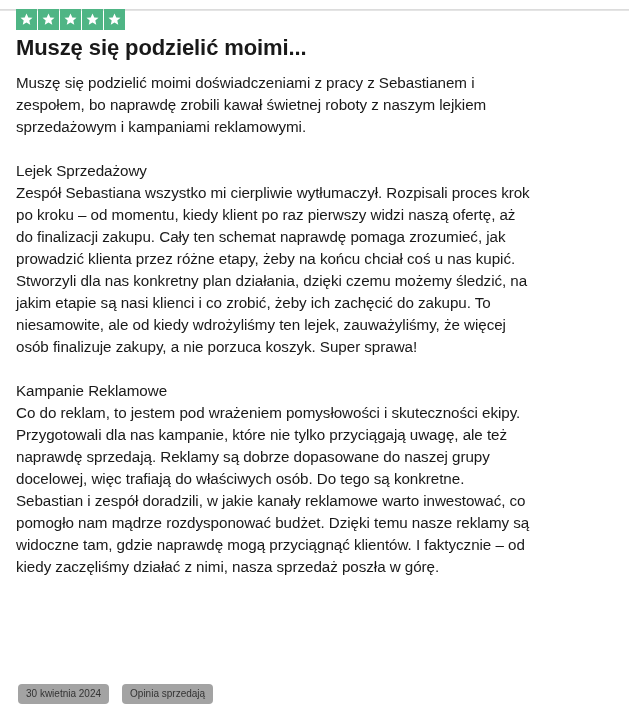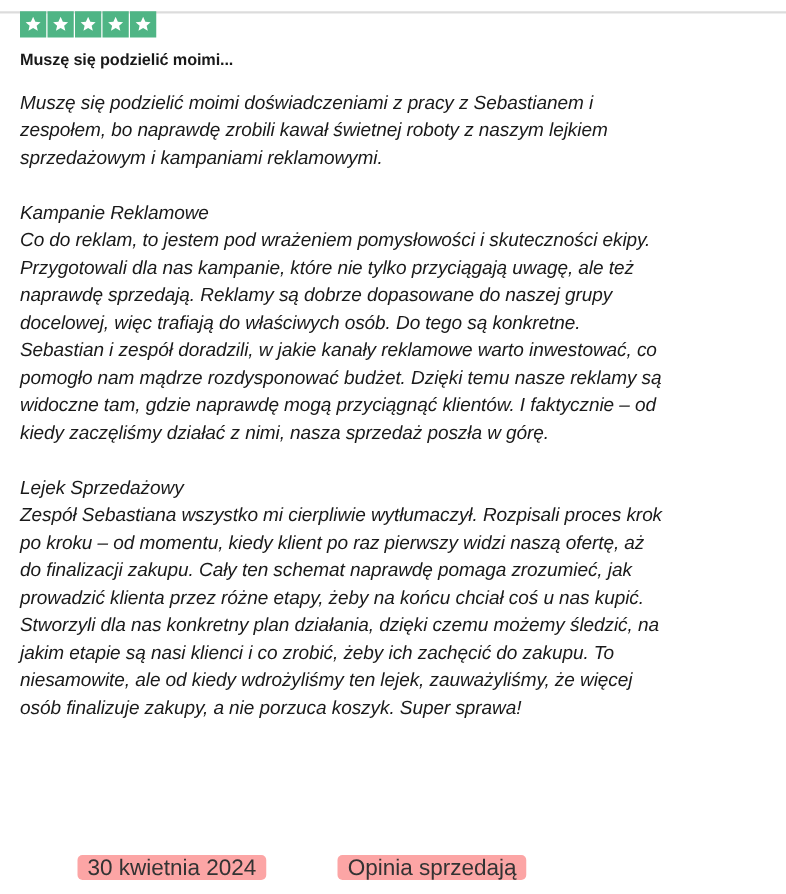--- a/index.html
+++ b/index.html
@@ -60,67 +60,65 @@
   .star svg path {
     fill: #ffffff;
   }
 
   
   .review-title {
     position: absolute;
     top: 37px;
     left: 16px;
     right: 16px;
-    font-size: 13px;
+    font-size: 22px;
     line-height: 22px;
     font-weight: 700;
     letter-spacing: -0.1px;
     color: #191919;
   }
 
   
   .review-body {
     position: absolute;
     top: 72px;
     left: 16px;
     width: 532px;
     font-size: 15.2px;
     line-height: 22px;
     color: #191919;
     letter-spacing: -0.05px;
   }
   .review-body p {
     margin: 0 16px 22px 0;
     white-space: pre-line;
-    font-style: italic;
   }
   .review-body p:last-child {
     margin-bottom: 0;
   }
 
   
   .review-meta {
     position: absolute;
     left: 18px;
     top: 684px;
     display: flex;
     align-items: center;
     gap: 13px;
   }
   .meta-badge {
-    background: #fca5a5;
+    background: #a3a3a3;
     color: #333333;
     border-radius: 4px;
-    font-size: 18px;
+    font-size: 10px;
     line-height: 20px;
     height: 20px;
     padding: 0 8px;
     white-space: nowrap;
     display: inline-block;
-    margin-left: 44px;
   }
 </style>
 </head>
 <body>
 
 <div class="review-card">
 
   <div class="top-divider"></div>
 
   <div class="rating" id="rating-container">
@@ -148,26 +146,26 @@
         <svg viewBox="0 0 24 24" aria-hidden="true">
           <path d="M12 2.2 L14.85 8.6 L21.6 9.2 L16.5 13.6 L18 20.2 L12 16.7 L6 20.2 L7.5 13.6 L2.4 9.2 L9.15 8.6 Z"></path>
         </svg>
       </span>
     </div>
 
   <div class="review-title">Muszę się podzielić moimi...</div>
 
   <div class="review-body" id="body-container">
       <p>Muszę się podzielić moimi doświadczeniami z pracy z Sebastianem i zespołem, bo naprawdę zrobili kawał świetnej roboty z naszym lejkiem sprzedażowym i kampaniami reklamowymi.</p>
+      <p>Lejek Sprzedażowy
+Zespół Sebastiana wszystko mi cierpliwie wytłumaczył. Rozpisali proces krok po kroku – od momentu, kiedy klient po raz pierwszy widzi naszą ofertę, aż do finalizacji zakupu. Cały ten schemat naprawdę pomaga zrozumieć, jak prowadzić klienta przez różne etapy, żeby na końcu chciał coś u nas kupić.
+Stworzyli dla nas konkretny plan działania, dzięki czemu możemy śledzić, na jakim etapie są nasi klienci i co zrobić, żeby ich zachęcić do zakupu. To niesamowite, ale od kiedy wdrożyliśmy ten lejek, zauważyliśmy, że więcej osób finalizuje zakupy, a nie porzuca koszyk. Super sprawa!</p>
       <p>Kampanie Reklamowe
 Co do reklam, to jestem pod wrażeniem pomysłowości i skuteczności ekipy. Przygotowali dla nas kampanie, które nie tylko przyciągają uwagę, ale też naprawdę sprzedają. Reklamy są dobrze dopasowane do naszej grupy docelowej, więc trafiają do właściwych osób. Do tego są konkretne.
 Sebastian i zespół doradzili, w jakie kanały reklamowe warto inwestować, co pomogło nam mądrze rozdysponować budżet. Dzięki temu nasze reklamy są widoczne tam, gdzie naprawdę mogą przyciągnąć klientów. I faktycznie – od kiedy zaczęliśmy działać z nimi, nasza sprzedaż poszła w górę.</p>
-      <p>Lejek Sprzedażowy
-Zespół Sebastiana wszystko mi cierpliwie wytłumaczył. Rozpisali proces krok po kroku – od momentu, kiedy klient po raz pierwszy widzi naszą ofertę, aż do finalizacji zakupu. Cały ten schemat naprawdę pomaga zrozumieć, jak prowadzić klienta przez różne etapy, żeby na końcu chciał coś u nas kupić.
-Stworzyli dla nas konkretny plan działania, dzięki czemu możemy śledzić, na jakim etapie są nasi klienci i co zrobić, żeby ich zachęcić do zakupu. To niesamowite, ale od kiedy wdrożyliśmy ten lejek, zauważyliśmy, że więcej osób finalizuje zakupy, a nie porzuca koszyk. Super sprawa!</p>
     </div>
 
   <div class="review-meta">
     <span class="meta-badge">30 kwietnia 2024</span>
     <span class="meta-badge">Opinia sprzedają</span>
   </div>
 
 </div>
 
 </body></html>

